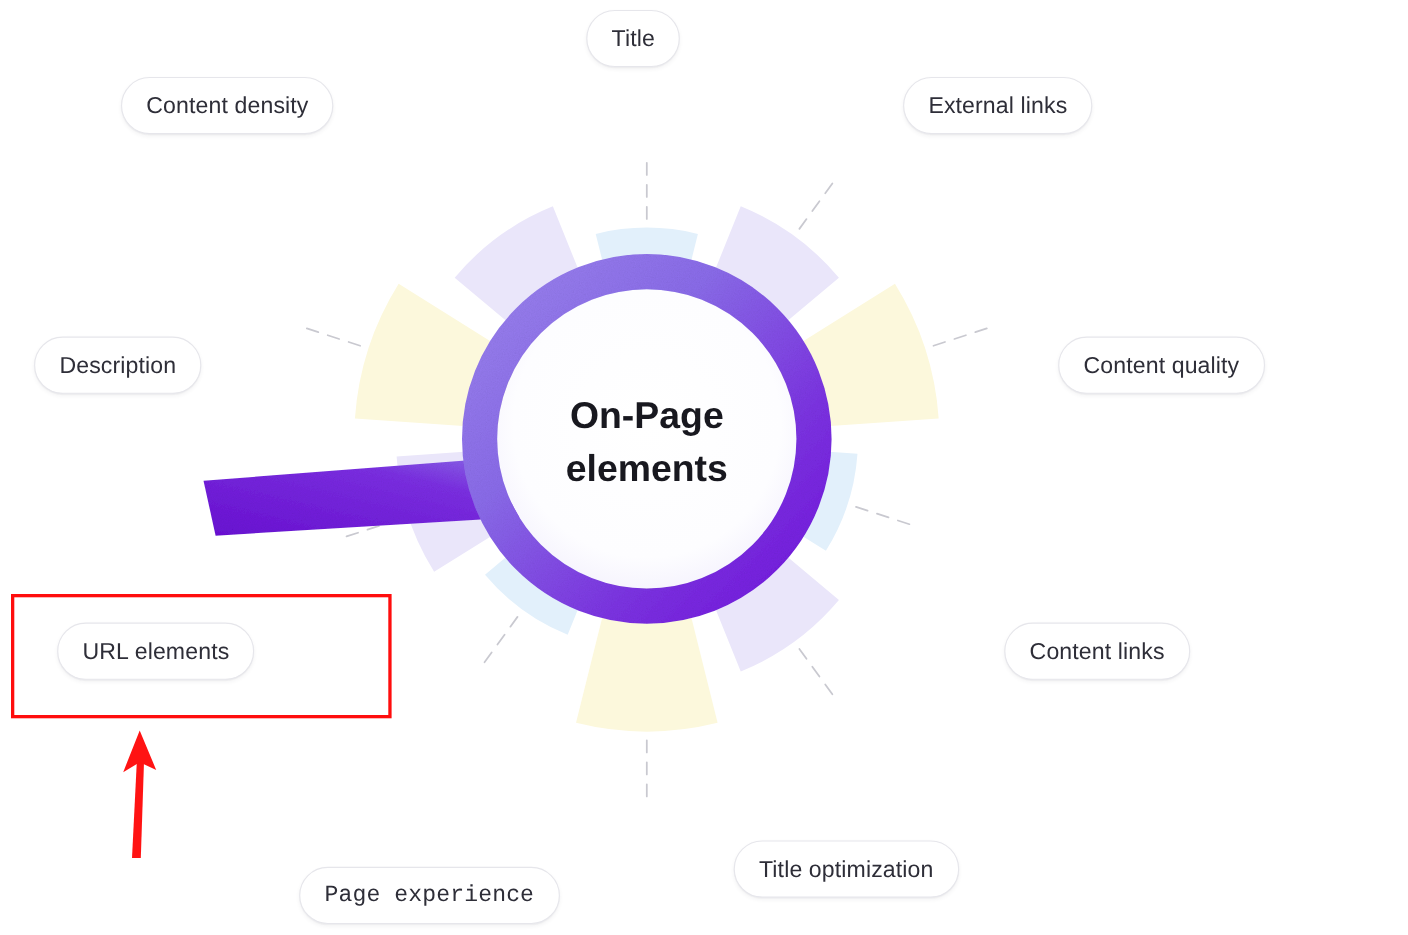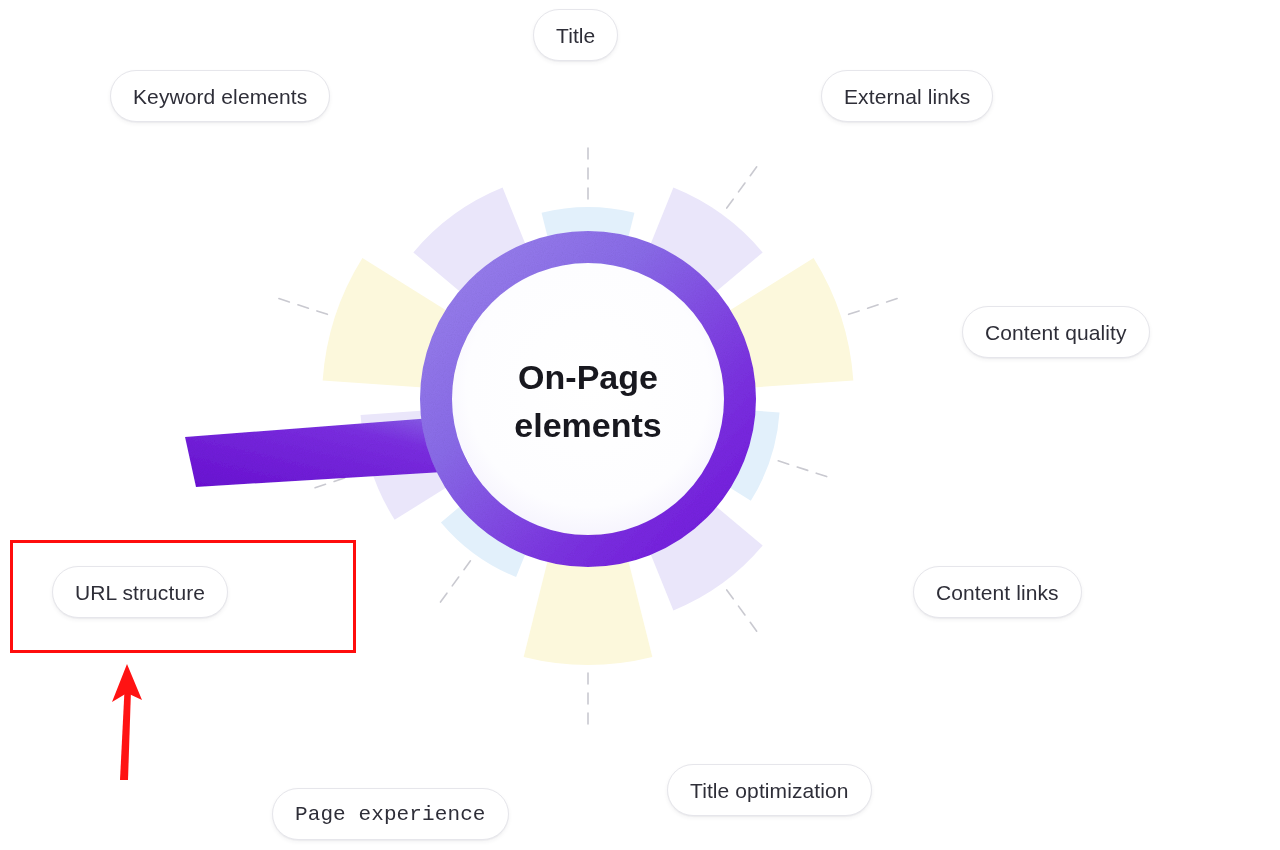--- a/index.html
+++ b/index.html
@@ -124,26 +124,29 @@
 
   <div class="pill" style="left:667px;top:764px;">
     <span>Title optimization</span>
     </div>
 
   <div class="pill" style="left:272px;top:788px;font-family:Liberation Mono, monospace;">
     <span>Page experience</span>
     </div>
 
   <div class="pill" style="left:52px;top:566px;">
-    <span>URL structure</span>
+    <span>URL elements</span>
     </div>
 
+  <div class="pill" style="left:31px;top:306px;">
+    <span>Description</span>
+    </div>
 
   <div class="pill" style="left:110px;top:70px;">
-    <span>Keyword elements</span>
+    <span>Content density</span>
     </div>
 
   <svg id="annot" viewBox="0 0 1280 850">
     <rect x="11.5" y="541.5" width="343" height="110" fill="none" stroke="#FF0D0D" stroke-width="3"></rect>
     <polygon points="120,780 124.5,690 131,690 128,780" fill="#FF1313"></polygon>
     <polygon points="127,664 142,700 127,693 112,702" fill="#FF1313"></polygon>
   </svg>
 
 </div>
 

